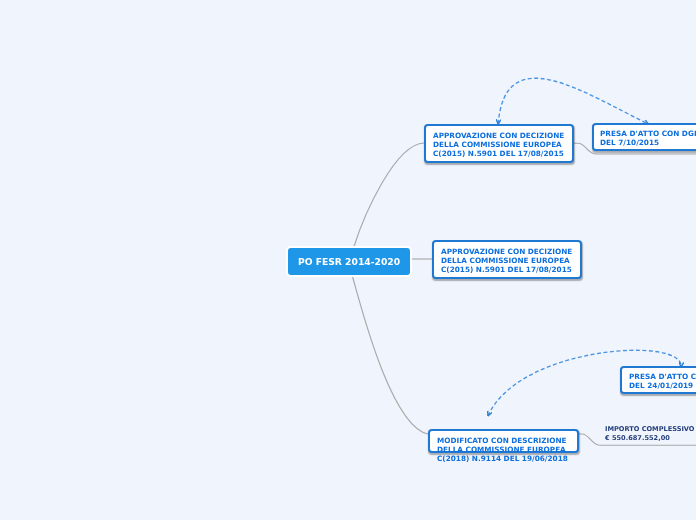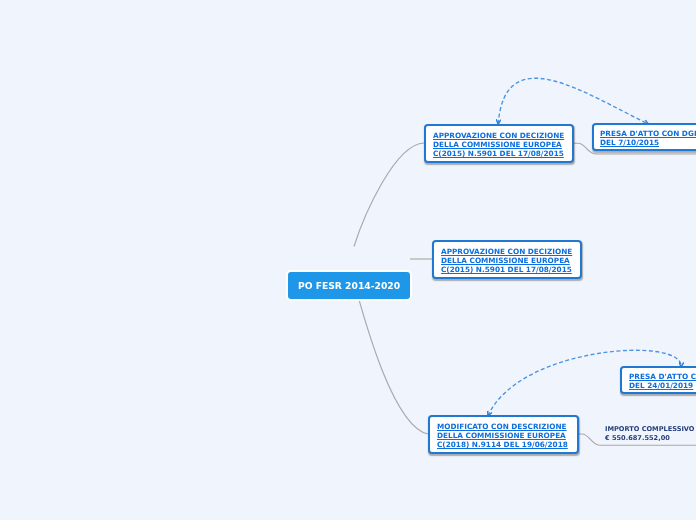--- a/index.html
+++ b/index.html
@@ -4,25 +4,25 @@
 <style>
   html,body{margin:0;padding:0;}
   body{width:696px;height:520px;background:#f0f4fd;overflow:hidden;
        font-family:"DejaVu Sans",sans-serif;
        -webkit-font-smoothing:antialiased;}
   #stage{position:relative;width:696px;height:520px;overflow:hidden;}
   svg.links{position:absolute;left:0;top:0;width:696px;height:520px;}
   .node{position:absolute;box-sizing:border-box;}
   .root{background:#1f97e8;border:2px solid #ffffff;border-radius:5px;
         color:#fff;font-weight:bold;font-size:9.2px;
-        display:flex;align-items:center;justify-content:center;margin-top:24px;}
+        display:flex;align-items:center;justify-content:center;}
   .box{background:#fff;border:2px solid #1f78d1;border-radius:4px;
        color:#0d6fdd;font-weight:bold;font-size:7.3px;
        box-shadow:0.6px 1.6px 1.2px rgba(0,0,0,.30);}
-  .box .ln{white-space:nowrap;line-height:9px;text-decoration:underline;}
+  .box .ln{white-space:nowrap;line-height:9px;}
   .free{color:#253f7d;font-weight:bold;font-size:6.6px;}
   .free .ln{white-space:nowrap;line-height:9px;}
 </style>
 </head>
 <body>
 
 <div id="stage">
 
   <svg class="links" viewBox="0 0 696 520">
     <defs>
@@ -62,21 +62,21 @@
     <div class="ln">APPROVAZIONE CON DECIZIONE</div>
     <div class="ln">DELLA COMMISSIONE EUROPEA</div>
     <div class="ln">C(2015) N.5901 DEL 17/08/2015</div>
   </div>
 
   <div class="node box" style="left:620px;top:366px;width:150px;height:28px;padding:4px 0 0 7px;">
     <div class="ln">PRESA D'ATTO CON DGR</div>
     <div class="ln">DEL 24/01/2019</div>
   </div>
 
-  <div class="node box" style="left:428px;top:415px;width:151px;height:39px;padding:5px 16px 0 7px;">
+  <div class="node box" style="left:428px;top:429px;width:151px;height:24px;padding:5px 16px 0 7px;">
     <div class="ln">MODIFICATO CON DESCRIZIONE</div>
     <div class="ln">DELLA COMMISSIONE EUROPEA</div>
     <div class="ln">C(2018) N.9114 DEL 19/06/2018</div>
   </div>
 
   <div class="node free" style="left:605px;top:425px;width:120px;">
     <div class="ln">IMPORTO COMPLESSIVO</div>
     <div class="ln">€ 550.687.552,00</div>
   </div>
 

